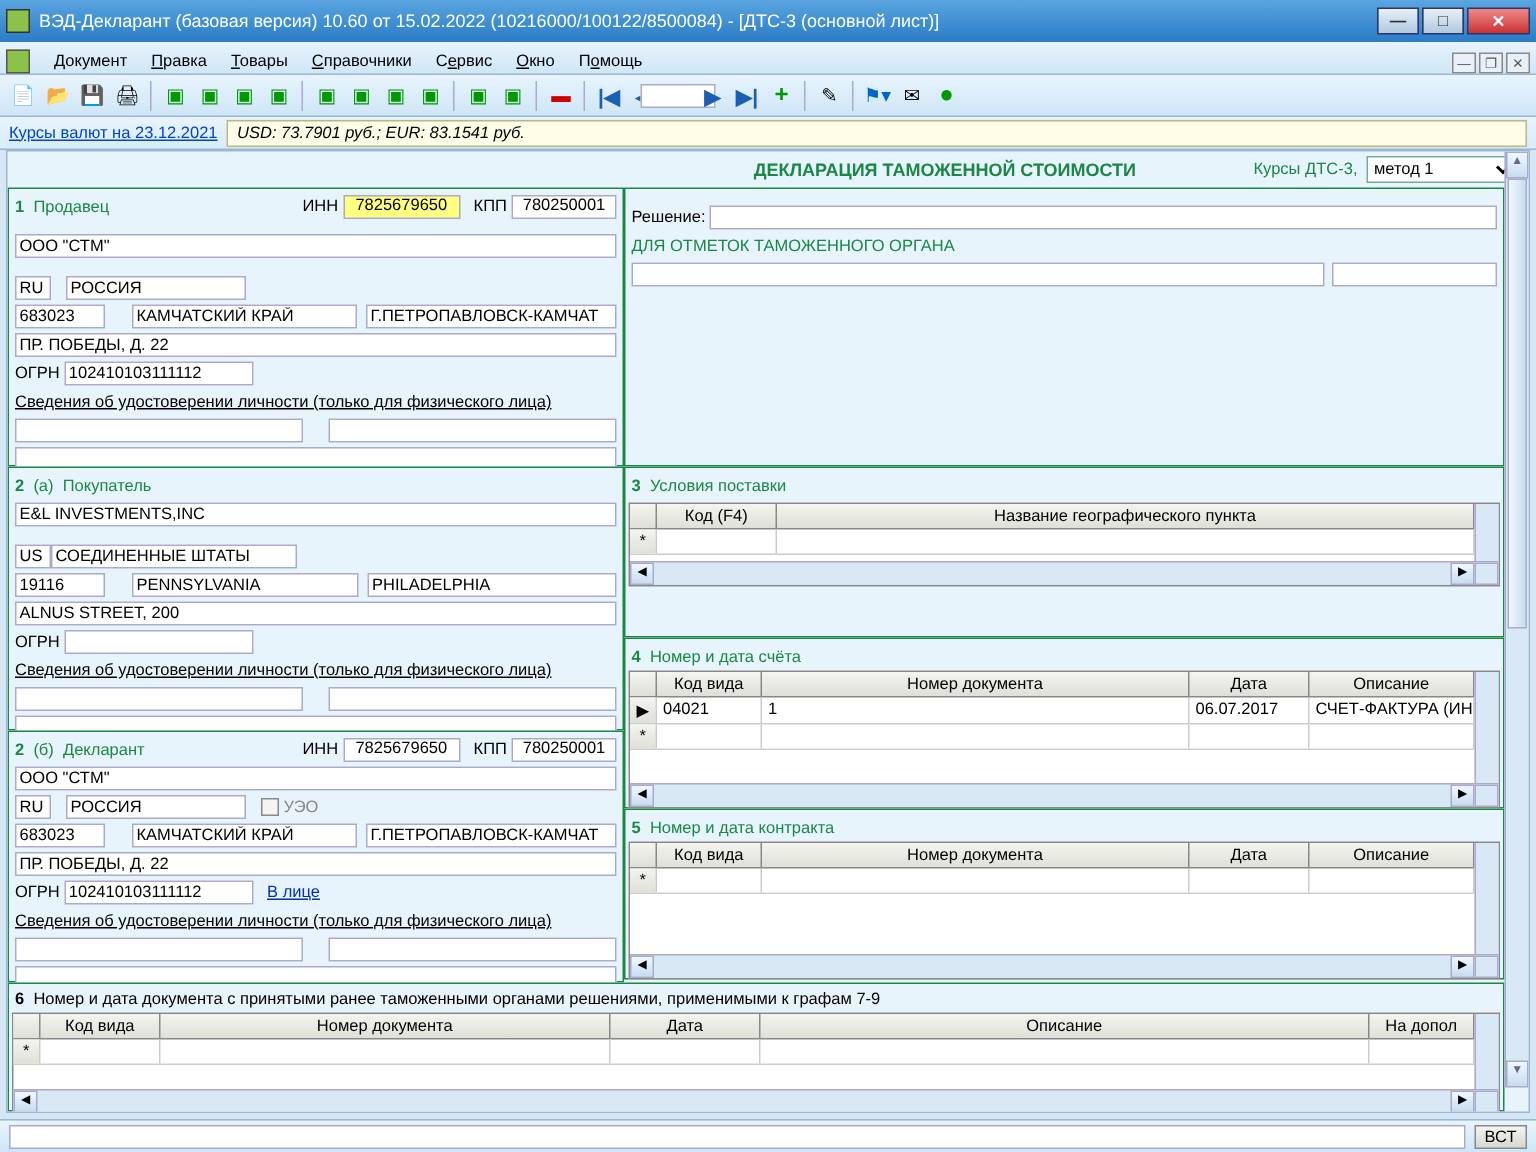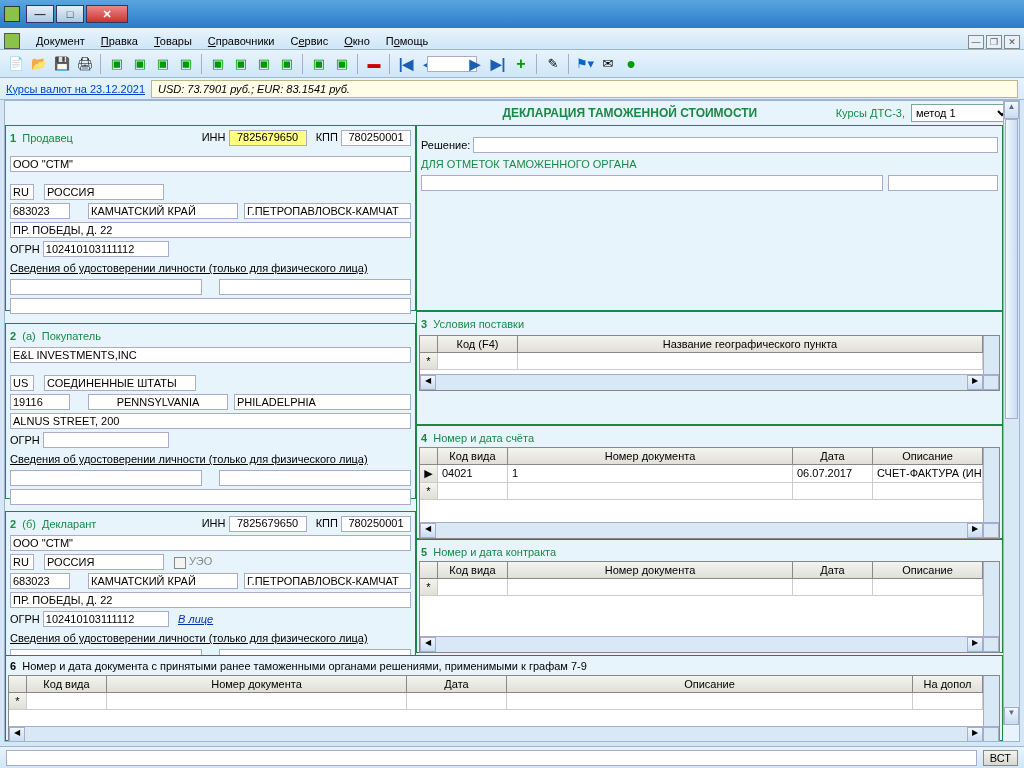--- a/index.html
+++ b/index.html
@@ -34,30 +34,30 @@
 .scroll-v::before{content:'▲';position:absolute;top:0;left:0;right:0;height:16px;text-align:center;font-size:8px;color:#668;background:linear-gradient(#f0f8ff,#c8dcf0);border:1px solid #aac;}
 .scroll-v::after{content:'▼';position:absolute;bottom:0;left:0;right:0;height:16px;text-align:center;font-size:8px;color:#668;background:linear-gradient(#f0f8ff,#c8dcf0);border:1px solid #aac;}
 .scroll-thumb{position:absolute;top:18px;left:1px;right:1px;height:300px;background:linear-gradient(90deg,#f0f8ff,#c8dcf0);border:1px solid #aac;}
 
 .hdrrow { height:24px; display:flex; align-items:center; padding:0 8px;}
 .hdrrow .decltitle { flex:1; text-align:center; font-weight:bold; color:#1a8844; font-size:12px;}
 .hdrrow .formlbl { color:#1a8844; margin-right:6px;}
 .hdrrow select { width:100px; height:18px; border:1px solid #7a9; background:#fff;}
 
 .cols { display:flex; position:absolute; top:24px; left:0; right:16px; bottom:0;}
-.leftcol { width:411px; display:flex; flex-direction:column;gap:12px;}
+.leftcol { width:411px; display:flex; flex-direction:column;}
 .rightcol { flex:1; display:flex; flex-direction:column;}
 
 .panel { border:1px solid #1a8844; margin:0; background:#e8f4fc; padding:2px 4px; position:relative;}
 .panel .ptitle { color:#1a8844; font-size:11px;}
 .mini { background:#fff; border:1px solid #aac; height:16px; display:inline-block; vertical-align:middle;}
 .row { display:flex; align-items:center; height:18px; margin-top:1px;}
 .row .lbl { font-size:11px;text-decoration:underline; }
 .hl { background:#ffff80; }
-.linkish { color:#0033aa; text-decoration:underline;font-style:italic; }
+.linkish { color:#0033aa; text-decoration:underline; }
 input.fld { background:#fff; border:1px solid #aac; height:16px; padding:0 2px; font-size:11px;}
 
 .grid { border:1px solid #888; background:#fff; position:relative;}
 .ghdr { display:flex; background:linear-gradient(#f4f4f0,#e0e0d8); border-bottom:1px solid #888;}
 .ghdr .gc { border-right:1px solid #888; padding:2px 4px; text-align:center; font-size:11px;}
 .grow { display:flex; border-bottom:1px solid #ccc;}
 .grow .gc { border-right:1px solid #ccc; padding:2px 4px; font-size:11px; overflow:hidden; white-space:nowrap;}
 .gmark { width:18px; background:linear-gradient(#f4f4f0,#e0e0d8); border-right:1px solid #888; text-align:center;}
 .gscroll-h { height:16px; background:#d8e8f4; border-top:1px solid #aac; display:flex;}
 .gscroll-h .ab { width:16px; background:linear-gradient(#f0f8ff,#c8dcf0); border:1px solid #aac; font-size:8px; text-align:center;}
@@ -69,20 +69,21 @@
 .statusbar .bst { background:linear-gradient(#f4f4f0,#d8d8d0); border:1px solid #888; padding:1px 6px;}
 
 .bottompanel { position:absolute; left:0; right:16px; bottom:0; border:1px solid #1a8844; background:#e8f4fc;}
 .chk { width:12px; height:12px; border:1px solid #888; background:#f4f4f0; display:inline-block; vertical-align:middle;}
 </style>
 </head>
 <body>
 
 <div class="titlebar">
   <div class="icon"></div>
+  <div class="title-text">ВЭД-Декларант (базовая версия) 10.60 от 15.02.2022  (10216000/100122/8500084) - [ДТС-3 (основной лист)]</div>
   <div class="winbtns">
     <div class="winbtn">—</div>
     <div class="winbtn">□</div>
     <div class="winbtn close">✕</div>
   </div>
 </div>
 
 <div class="menubar">
   <div class="micon"></div>
   <div class="mi"><u>Д</u>окумент</div>
@@ -197,25 +198,25 @@
       <div class="panel" style="height:176px">
         <div class="row">
           <span class="ptitle"><b>2</b>&nbsp;&nbsp;<span>(а)</span>&nbsp;&nbsp;<span>Покупатель</span></span>
         </div>
         <div class="row">
             <input class="fld" style="width: 100%;" value="E&amp;L INVESTMENTS,INC">
           </div>
         <div class="row" style="height:8px"></div>
         <div class="row">
           <input class="fld" style="width: 24px;" value="US">
-          <input class="fld" style="width: 152px; margin-left: 10px;" value="СОЕДИНЕННЫЕ ШТАТЫ">
+          <input class="fld" style="width: 164px; " value="СОЕДИНЕННЫЕ ШТАТЫ">
         </div>
         <div class="row">
           <input class="fld" style="width: 60px;" value="19116">
-          <input class="fld" style="width: 140px; margin-left: 18px; text-align: center;" value="PENNSYLVANIA">
+          <input class="fld" style="width: 151px; margin-left: 18px;" value="PENNSYLVANIA">
           <input class="fld" style="flex: 1 1 0%; margin-left: 6px;" value="PHILADELPHIA">
         </div>
         <div class="row">
             <input class="fld" style="width: 100%;" value="ALNUS STREET, 200">
           </div>
         <div class="row">
           <span>ОГРН</span>&nbsp;
           <input class="fld" style="width: 126px;">
         </div>
         <div class="row">

